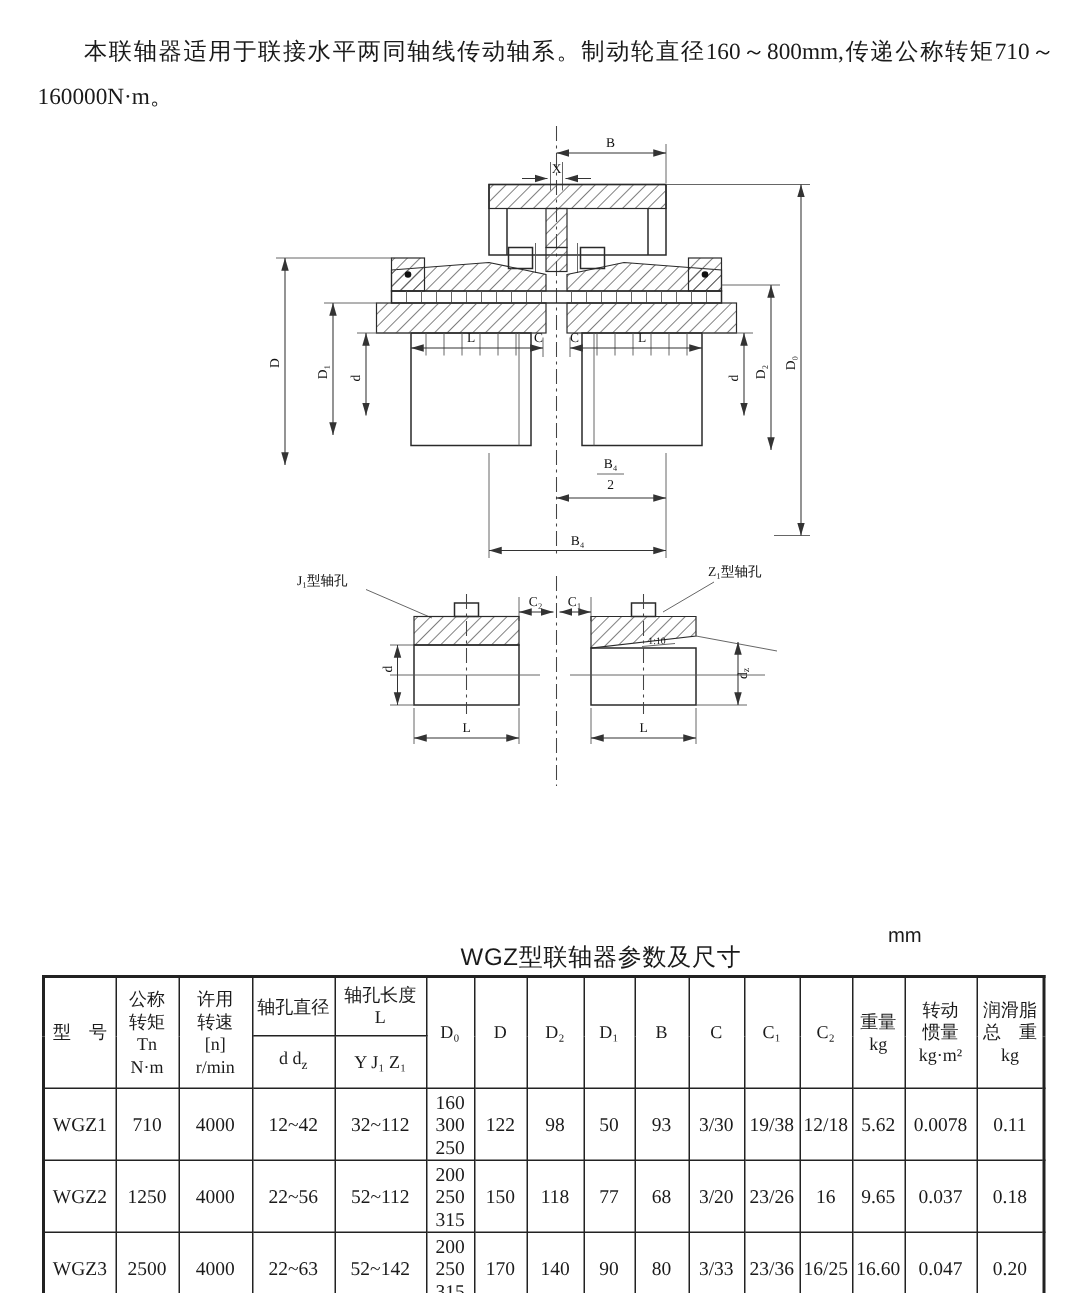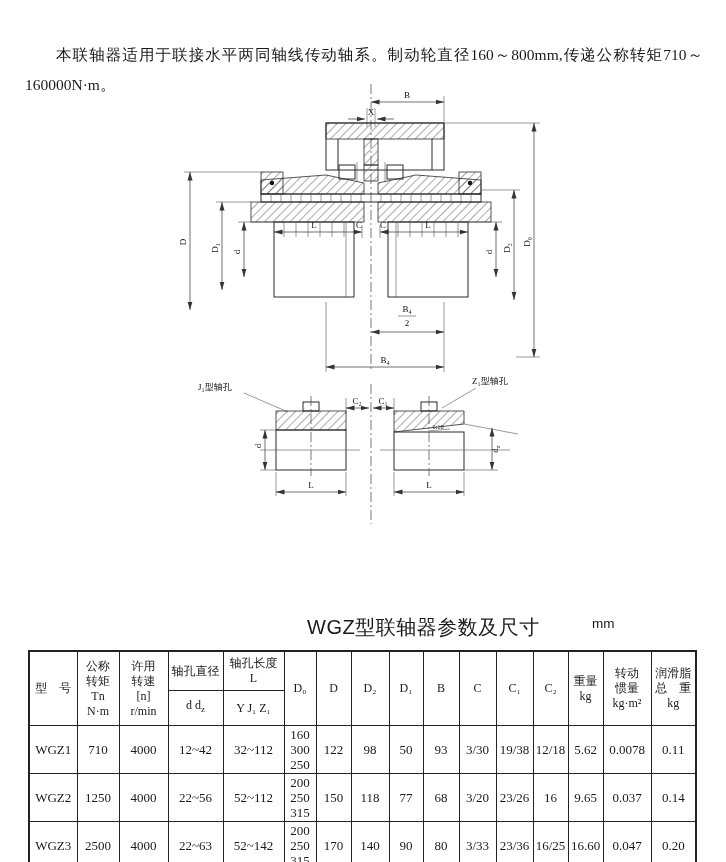--- a/index.html
+++ b/index.html
@@ -1,34 +1,34 @@
 <!DOCTYPE html>
 <html><head>
 <meta charset="utf-8">
 <style>
   html,body{margin:0;padding:0;background:#fff;}
   body{width:726px;height:862px;position:relative;overflow:hidden;
        font-family:"Liberation Serif","DejaVu Serif","DejaVu Sans",serif;color:#1a1a1a;}
 
-  .intro{position:absolute;left:25px;top:24px;width:678px;
+  .intro{position:absolute;left:25px;top:4px;width:678px;
          font-size:15.5px;line-height:30px;text-indent:2em;text-align:justify;}
 
   .diagram{position:absolute;left:176px;top:72px;width:372px;height:458px;}
   .diagram svg{display:block;}
   .ol{stroke:#2a2a2a;stroke-width:1;fill:none;}
   .hz{fill:url(#hz);stroke:#2a2a2a;stroke-width:.8;}
   .dl{stroke:#333;stroke-width:.7;fill:none;}
   .xl{stroke:#555;stroke-width:.6;fill:none;}
   .cl{stroke:#444;stroke-width:.7;fill:none;stroke-dasharray:10 3 2 3;}
   .dt{font-family:"Liberation Serif","DejaVu Serif","DejaVu Sans",serif;font-size:9px;fill:#111;}
   .dts{font-size:6.5px;}
 
   .tbl-caption{position:absolute;top:612px;left:0;width:726px;height:26px;
                font-family:"Liberation Sans","DejaVu Sans",sans-serif;}
-  .tbl-title{position:absolute;left:307px;top:2px;font-size:20px;letter-spacing:.5px;}
+  .tbl-title{position:absolute;left:307px;top:16px;font-size:16px;letter-spacing:.5px;}
   .tbl-unit{position:absolute;left:592px;top:4px;font-size:13.5px;}
 
   table.params{position:absolute;left:28px;top:650px;width:667px;border-collapse:collapse;
                table-layout:fixed;border:2px solid #222;}
   table.params th, table.params td{border:1px solid #222;text-align:center;vertical-align:middle;
                padding:1px 0;font-weight:normal;}
   table.params th{font-size:12px;line-height:15px;}
   table.params td{font-size:13px;line-height:15px;}
   .ml{white-space:pre-line;}
   tr.hr1 th{height:36px;}
@@ -279,21 +279,21 @@
 315</td>
       <td>150</td>
       <td>118</td>
       <td>77</td>
       <td>68</td>
       <td>3/20</td>
       <td>23/26</td>
       <td>16</td>
       <td>9.65</td>
       <td>0.037</td>
-      <td>0.14</td>
+      <td>0.18</td>
     </tr>
     <tr class="last">
       <td>WGZ3</td>
       <td>2500</td>
       <td>4000</td>
       <td>22~63</td>
       <td>52~142</td>
       <td class="ml multi">200
 250
 315</td>

